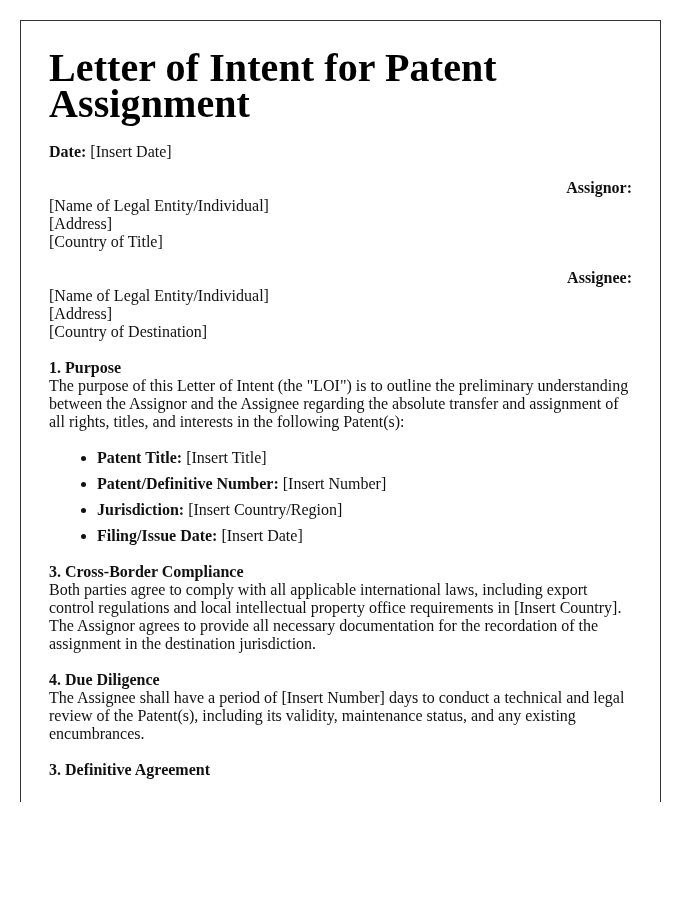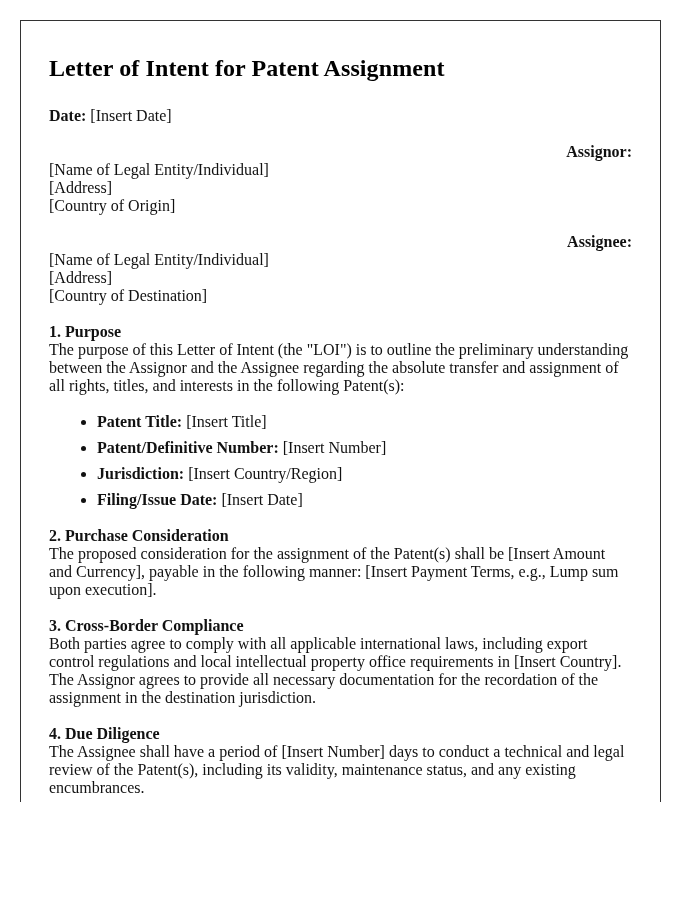--- a/index.html
+++ b/index.html
@@ -28,21 +28,21 @@
     .letter {
       position: absolute;
       left: 20px;
       top: 20px;
       width: 583px;
       border: 1px solid #333333;
       padding: 0 28px 40px 28px;
       background: #ffffff;
     }
     h1 {
-      font-size: 24px;
+      font-size: 40px;
       line-height: 36px;
       font-weight: bold;
       margin: 29px 0 21px 0;
       color: #000000;
       letter-spacing: 0.1px;
     }
     .block {
       margin: 0 0 18px 0;
     }
     .label {
@@ -79,45 +79,41 @@
     <h1>Letter of Intent for Patent Assignment</h1>
 
     <div class="block">
       <span class="label">Date:</span><span> [Insert Date]</span>
     </div>
 
     <div class="block">
       <span class="label line">Assignor:</span>
       <span class="line">[Name of Legal Entity/Individual]</span>
       <span class="line">[Address]</span>
-      <span class="line">[Country of Origin]</span>
+      <span class="line">[Country of Title]</span>
     </div>
 
     <div class="block">
       <span class="label line">Assignee:</span>
       <span class="line">[Name of Legal Entity/Individual]</span>
       <span class="line">[Address]</span>
       <span class="line">[Country of Destination]</span>
     </div>
 
     <div class="section">
       <span class="section-title">1. Purpose</span>
       <p>The purpose of this Letter of Intent (the "LOI") is to outline the preliminary understanding between the Assignor and the Assignee regarding the absolute transfer and assignment of all rights, titles, and interests in the following Patent(s):</p>
       <ul class="details">
         <li><span class="label">Patent Title:</span><span> [Insert Title]</span></li>
         <li><span class="label">Patent/Definitive Number:</span><span> [Insert Number]</span></li>
         <li><span class="label">Jurisdiction:</span><span> [Insert Country/Region]</span></li>
         <li><span class="label">Filing/Issue Date:</span><span> [Insert Date]</span></li>
       </ul>
     </div>
 
-    <div class="section block">
-      <span class="section-title">2. Purchase Consideration</span>
-      <p>The proposed consideration for the assignment of the Patent(s) shall be [Insert Amount and Currency], payable in the following manner: [Insert Payment Terms, e.g., Lump sum upon execution].</p>
-    </div>
 
     <div class="section block">
       <span class="section-title">3. Cross-Border Compliance</span>
       <p>Both parties agree to comply with all applicable international laws, including export control regulations and local intellectual property office requirements in [Insert Country]. The Assignor agrees to provide all necessary documentation for the recordation of the assignment in the destination jurisdiction.</p>
     </div>
 
     <div class="section block">
       <span class="section-title">4. Due Diligence</span>
       <p>The Assignee shall have a period of [Insert Number] days to conduct a technical and legal review of the Patent(s), including its validity, maintenance status, and any existing encumbrances.</p>
     </div>

